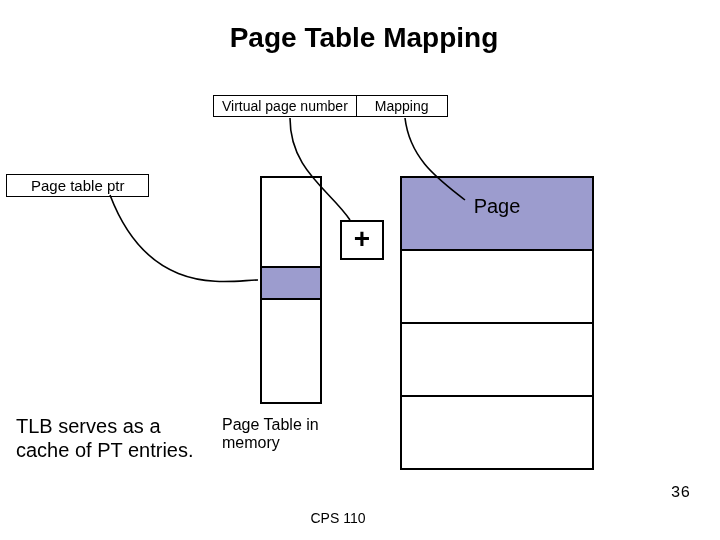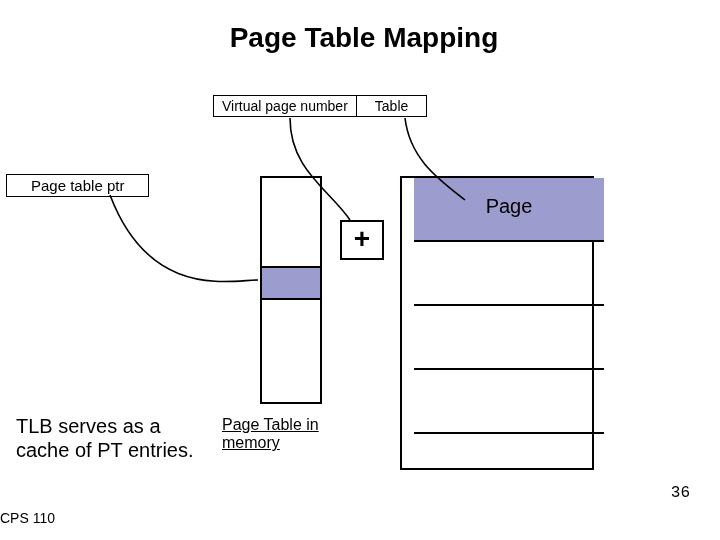--- a/index.html
+++ b/index.html
@@ -79,23 +79,22 @@
     top: 176px;
     left: 400px;
     width: 190px;
     height: 290px;
     border: 2px solid #000;
     background: #fff;
   }
   .phys .pframe {
     box-sizing: border-box;
     width: 100%;
-    height: 64px;
+    height: 73px;
     border-bottom: 2px solid #000;
-    margin-left: 12px;
   }
   .phys .pframe.page {
     background: #9c9cce;
     line-height: 56px;
     text-align: center;
     font-size: 20px;
   }
 
   
   .plus {
@@ -124,37 +123,37 @@
   }
 
   
   .pt-cap {
     position: absolute;
     top: 416px;
     left: 222px;
     font-size: 16px;
     width: 120px;
     line-height: 1.15;
-    text-decoration: underline;
   }
 
   
   .phys-cap {
     position: absolute;
     top: 476px;
     left: 374px;
     font-size: 22px;
   }
 
   
   .footer {
     position: absolute;
     bottom: 14px;
     left: 0;
     width: 676px;
+    text-align: center;
     font-size: 14px;
   }
   .slidenum {
     position: absolute;
     bottom: 38px;
     right: 30px;
     font-size: 16px;
     font-family: Liberation Mono, monospace;
   }
 
@@ -168,21 +167,21 @@
 </style>
 </head>
 <body>
 
 <div class="slide">
 
   <div class="title">Page Table Mapping</div>
 
   <div class="va-box">
     <div class="va-vpn">Virtual page number</div>
-    <div class="va-offset">Table</div>
+    <div class="va-offset">Mapping</div>
   </div>
 
   <div class="ptptr">Page table ptr</div>
 
   <div class="pt">
     <div class="entry" style="top:88px;"></div>
   </div>
 
   <div class="plus">+</div>
 

